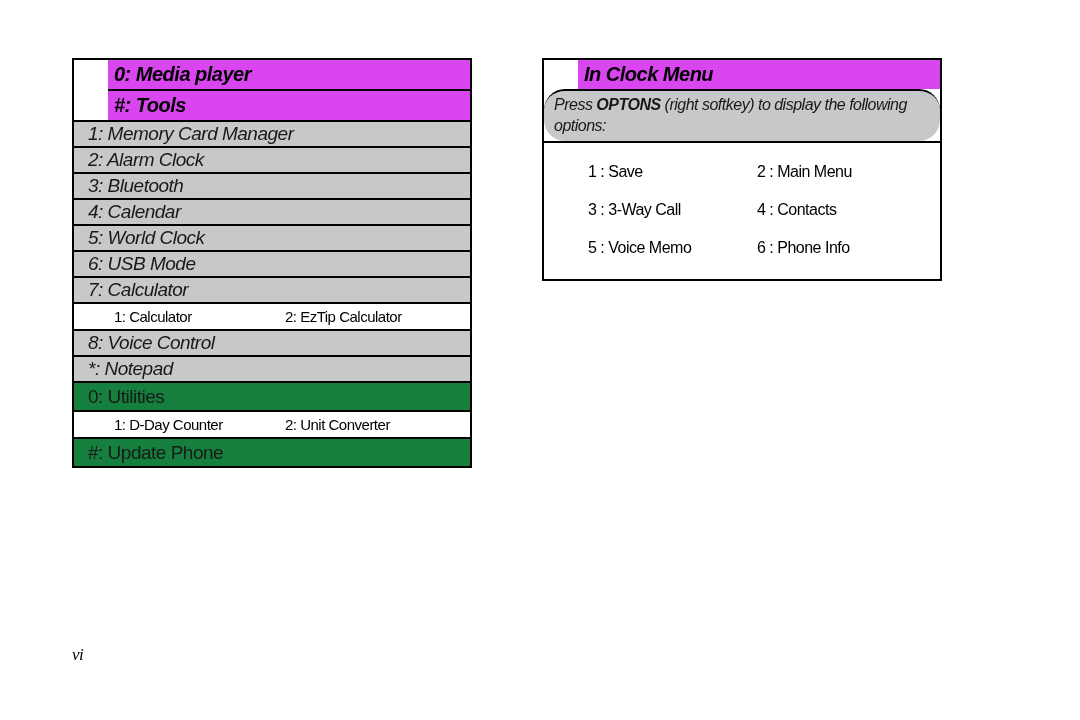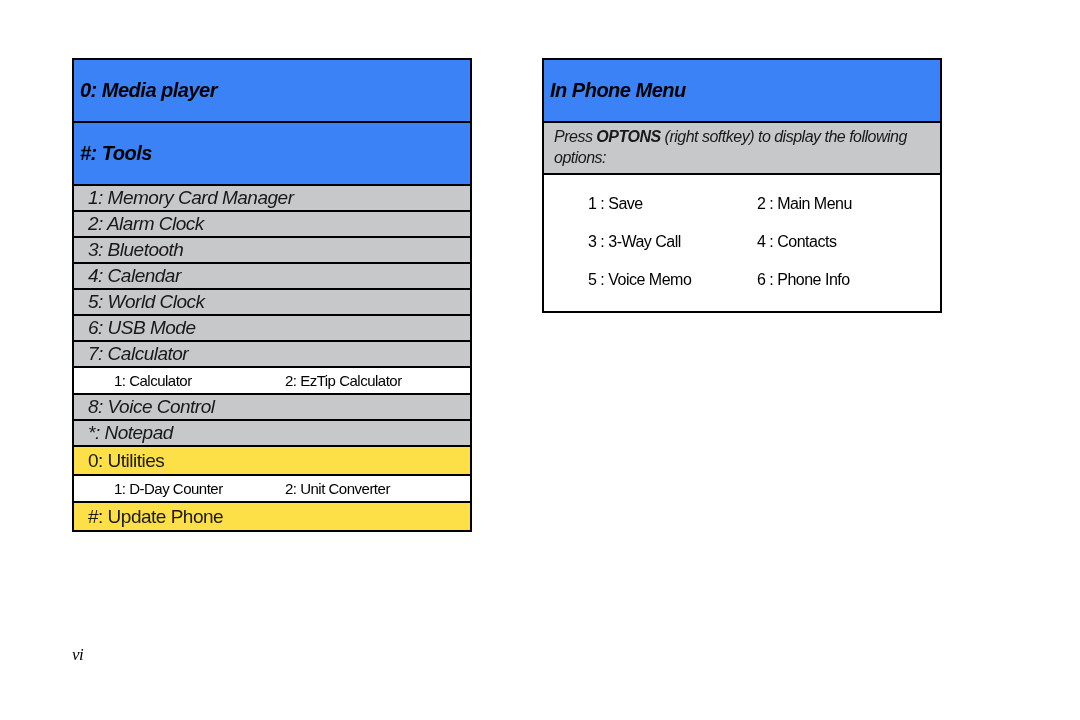--- a/index.html
+++ b/index.html
@@ -23,39 +23,40 @@
     display: flex;
     gap: 70px;
   }
   .col {
     width: 400px;
   }
   .menu-box {
     border: 2px solid #000;
   }
   .hdr {
-    background: #3b82f6;
-    padding: 19px 6px;
+    background: #d946ef;
+    padding: 3px 6px;
     font-weight: 800;
     font-style: italic;
     font-size: 20px;
     border-top: 2px solid #000;
+    margin-left: 34px;
   }
   .menu-box .hdr:first-child { border-top: none; }
   .row {
     background: #c7c8ca;
     border-top: 2px solid #000;
     padding: 1px 14px;
     font-style: italic;
     font-size: 19px;
     font-weight: 400;
     color: #191919;
   }
   .row-plain {
-    background: #fde047;
+    background: #15803d;
     border-top: 2px solid #000;
     padding: 2.5px 14px;
     font-size: 19px;
     font-weight: 400;
     color: #191919;
   }
   .subrow {
     background: #ffffff;
     border-top: 2px solid #000;
     padding: 4px 14px 4px 40px;
@@ -64,20 +65,21 @@
   }
   .subcol { flex: 1; }
   .instr {
     background: #c7c8ca;
     border-top: 2px solid #000;
     padding: 4px 10px 4px 10px;
     font-style: italic;
     font-size: 16px;
     line-height: 1.3;
     color: #191919;
+    border-radius: 21px;
   }
   .instr b { font-weight: 800; }
   .optgrid {
     background: #ffffff;
     padding: 20px 14px 22px 44px;
     font-size: 16px;
     display: grid;
     grid-template-columns: 1fr 1fr;
     row-gap: 20px;
     border-top: 2px solid #000;
@@ -124,21 +126,21 @@
           <span class="subcol">1: D-Day Counter</span>
           <span class="subcol">2: Unit Converter</span>
         </div>
 
         <div class="row-plain">#: Update Phone</div>
       </div>
     </div>
 
     <div class="col">
       <div class="menu-box">
-        <div class="hdr">In Phone Menu</div>
+        <div class="hdr">In Clock Menu</div>
         <div class="instr">
           <span>Press </span><b>OPTONS</b><span> (right softkey) to display the following options:</span>
         </div>
         <div class="optgrid">
           <span>1 : Save</span>
           <span>2 : Main Menu</span>
           <span>3 : 3-Way Call</span>
           <span>4 : Contacts</span>
           <span>5 : Voice Memo</span>
           <span>6 : Phone Info</span>

